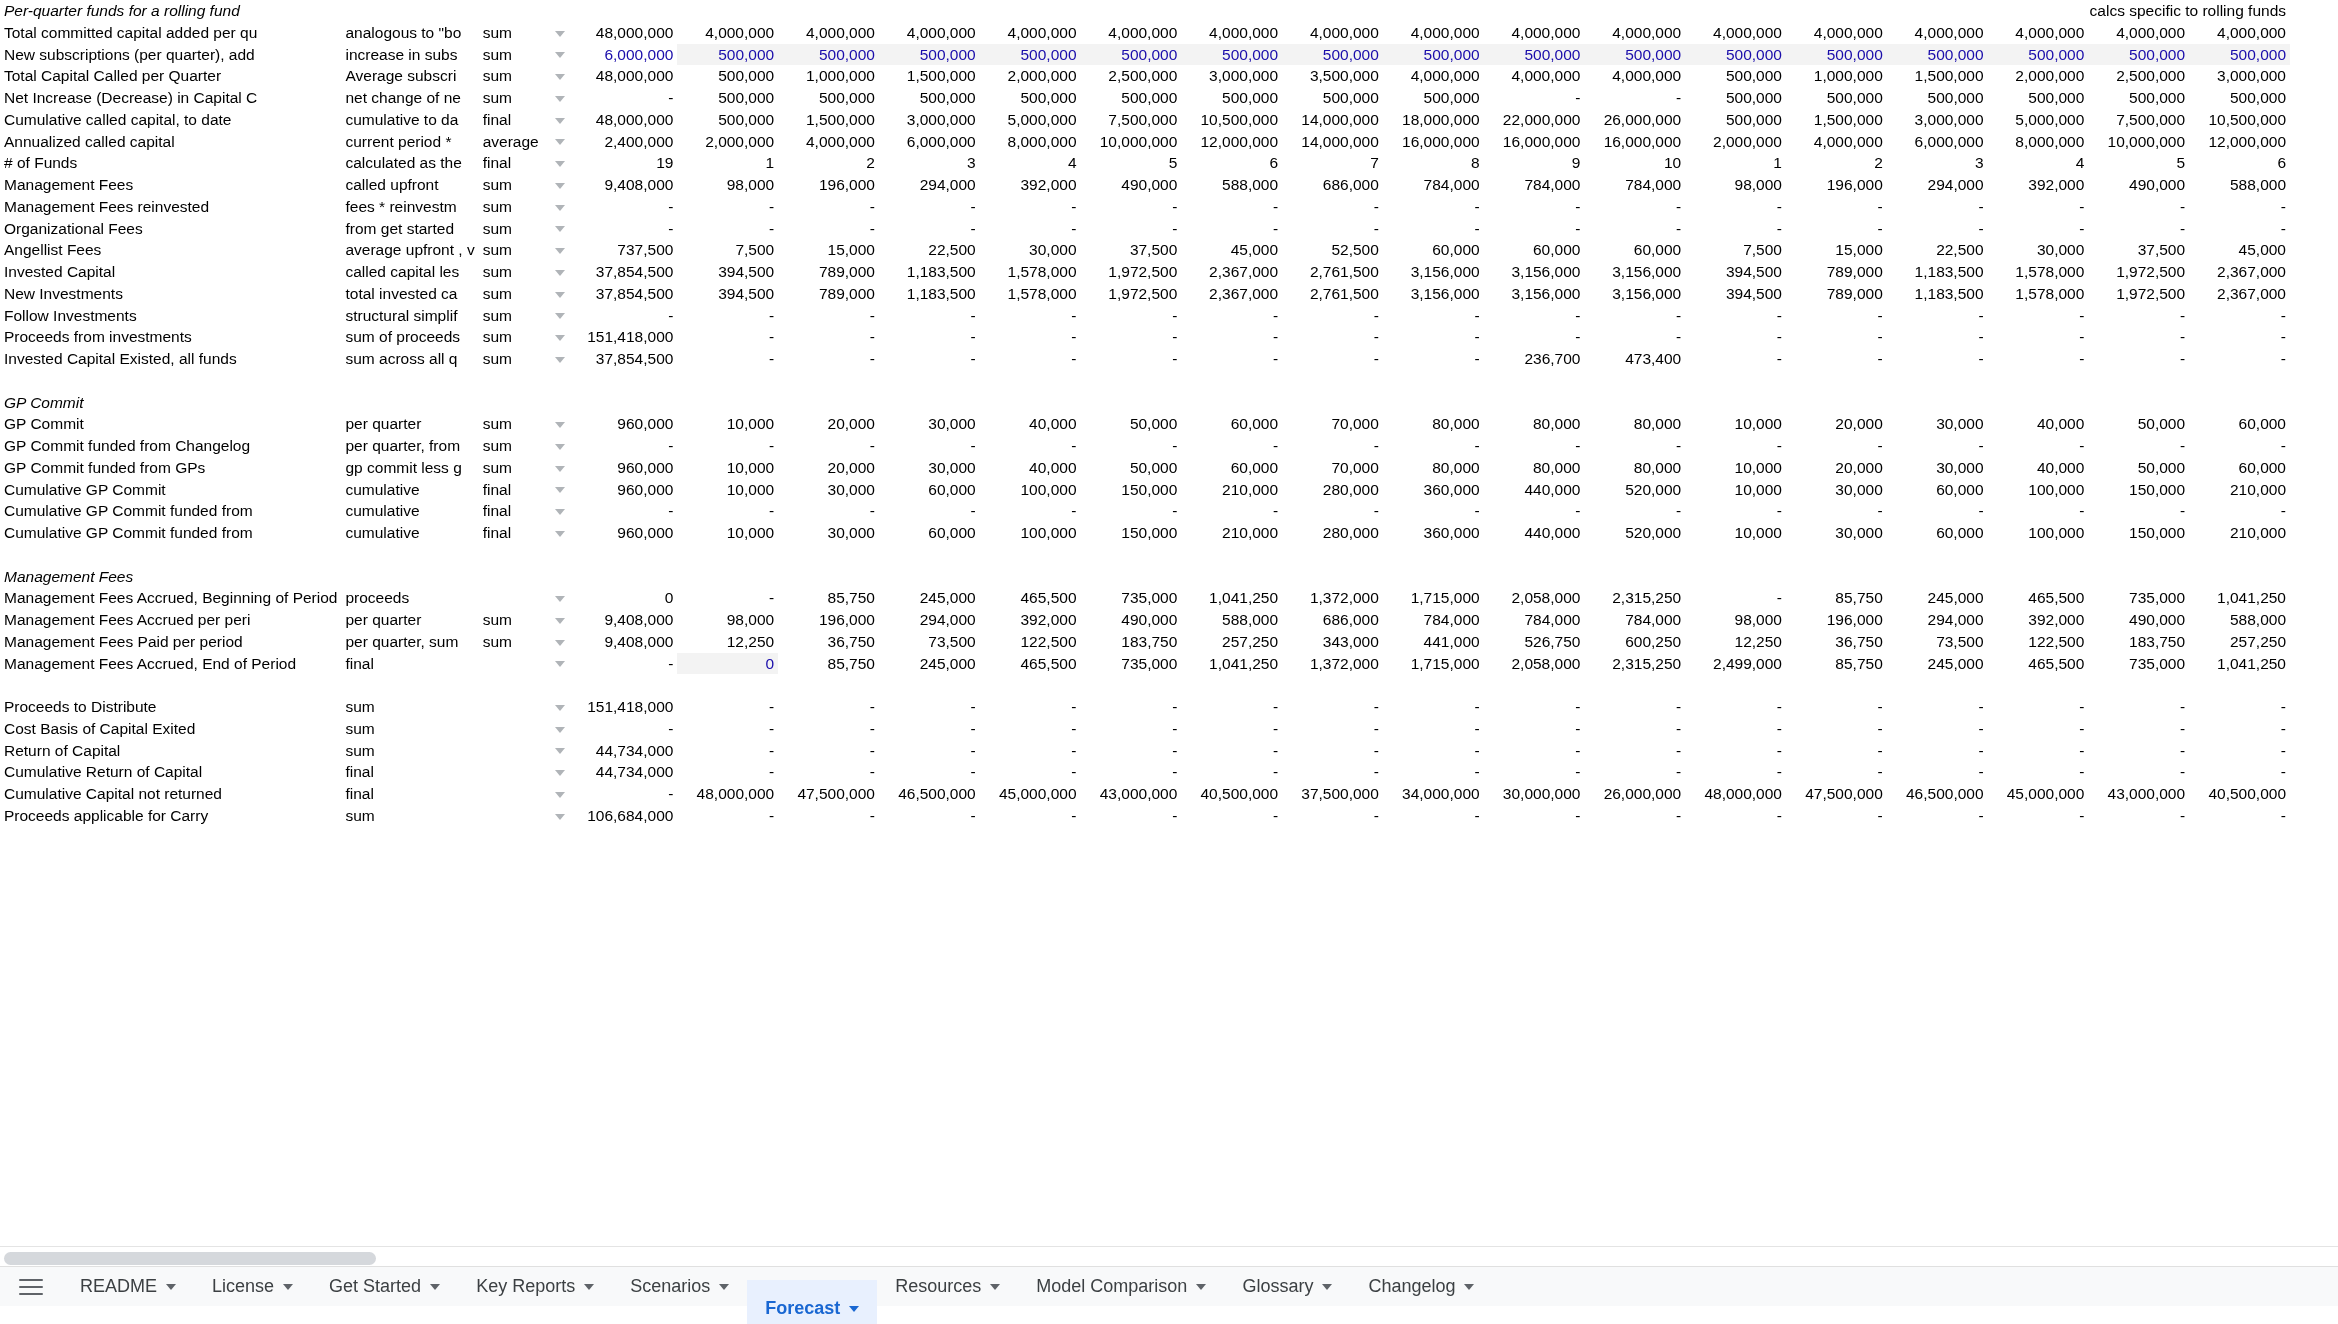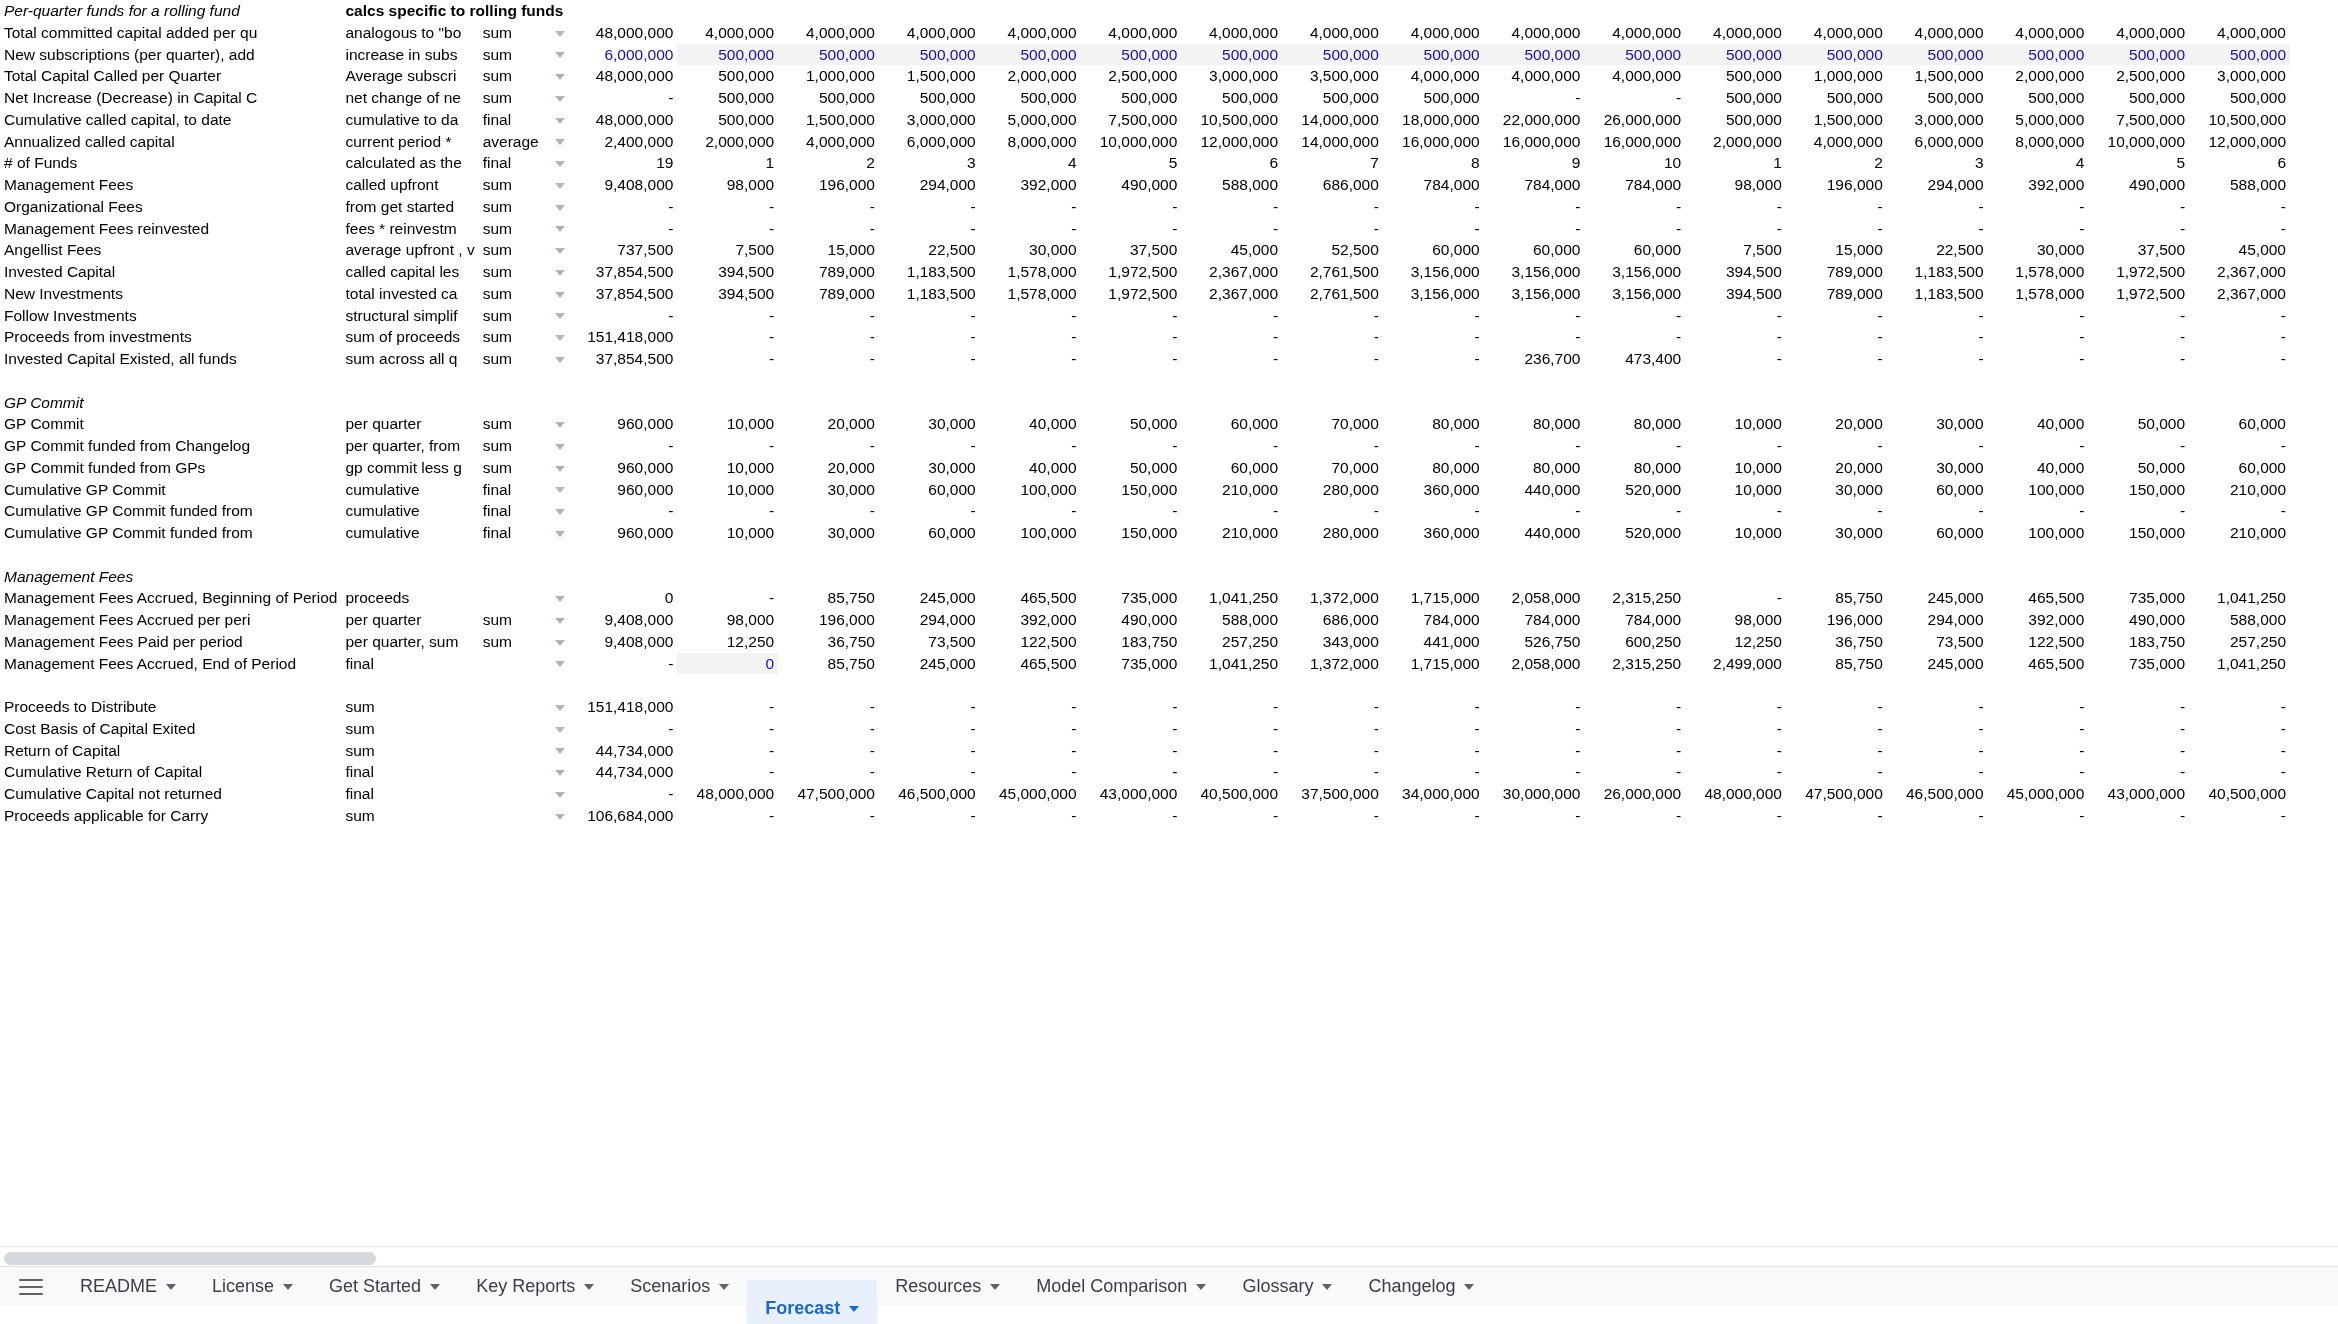--- a/index.html
+++ b/index.html
@@ -41,21 +41,21 @@
   col.c-q       { width: 101px; }
 
   td.label  { text-align:left;  padding-left:28px; }
   td.desc   { text-align:left;  padding-left:0px; }
   td.agg    { text-align:left;  }
   td.arrow  { text-align:center; color:#9aa0a6; font-size:11px; }
   td.num    { text-align:right; padding-right:14px; }
   td.total  { text-align:right; padding-right:10px; }
 
   td.section { font-style: italic; text-align:left; padding-left:28px; }
-  td.sectnote { font-style: normal; text-align:left;font-weight:bold; }
+  td.sectnote { font-style: normal; text-align:right; }
 
   tr.inputrow td.num, tr.inputrow td.total { color:#1a0dab; }
   tr.inputrow td.num, tr.inputrow td.q-shade { background:#f3f3f3; }
   td.shaded { background:#f3f3f3; }
   td.blueval { color:#1a0dab; }
 
   tr.spacer td { height:21.75px; }
 
   .arrowglyph {
     display:inline-block;
@@ -321,45 +321,45 @@
             <td class="num">784,000</td>
             <td class="num">784,000</td>
             <td class="num">98,000</td>
             <td class="num">196,000</td>
             <td class="num">294,000</td>
             <td class="num">392,000</td>
             <td class="num">490,000</td>
             <td class="num">588,000</td>
           </tr>
           <tr>
+            <td class="label">Management Fees reinvested</td>
+            <td class="desc">fees * reinvestm</td>
+            <td class="agg">sum</td>
+            <td class="arrow"><span class="arrowglyph"></span></td>
+            <td class="total">-</td>
+            <td class="num">-</td>
+            <td class="num">-</td>
+            <td class="num">-</td>
+            <td class="num">-</td>
+            <td class="num">-</td>
+            <td class="num">-</td>
+            <td class="num">-</td>
+            <td class="num">-</td>
+            <td class="num">-</td>
+            <td class="num">-</td>
+            <td class="num">-</td>
+            <td class="num">-</td>
+            <td class="num">-</td>
+            <td class="num">-</td>
+            <td class="num">-</td>
+            <td class="num">-</td>
+          </tr>
+          <tr>
             <td class="label">Organizational Fees</td>
             <td class="desc">from get started</td>
-            <td class="agg">sum</td>
-            <td class="arrow"><span class="arrowglyph"></span></td>
-            <td class="total">-</td>
-            <td class="num">-</td>
-            <td class="num">-</td>
-            <td class="num">-</td>
-            <td class="num">-</td>
-            <td class="num">-</td>
-            <td class="num">-</td>
-            <td class="num">-</td>
-            <td class="num">-</td>
-            <td class="num">-</td>
-            <td class="num">-</td>
-            <td class="num">-</td>
-            <td class="num">-</td>
-            <td class="num">-</td>
-            <td class="num">-</td>
-            <td class="num">-</td>
-            <td class="num">-</td>
-          </tr>
-          <tr>
-            <td class="label">Management Fees reinvested</td>
-            <td class="desc">fees * reinvestm</td>
             <td class="agg">sum</td>
             <td class="arrow"><span class="arrowglyph"></span></td>
             <td class="total">-</td>
             <td class="num">-</td>
             <td class="num">-</td>
             <td class="num">-</td>
             <td class="num">-</td>
             <td class="num">-</td>
             <td class="num">-</td>
             <td class="num">-</td>

